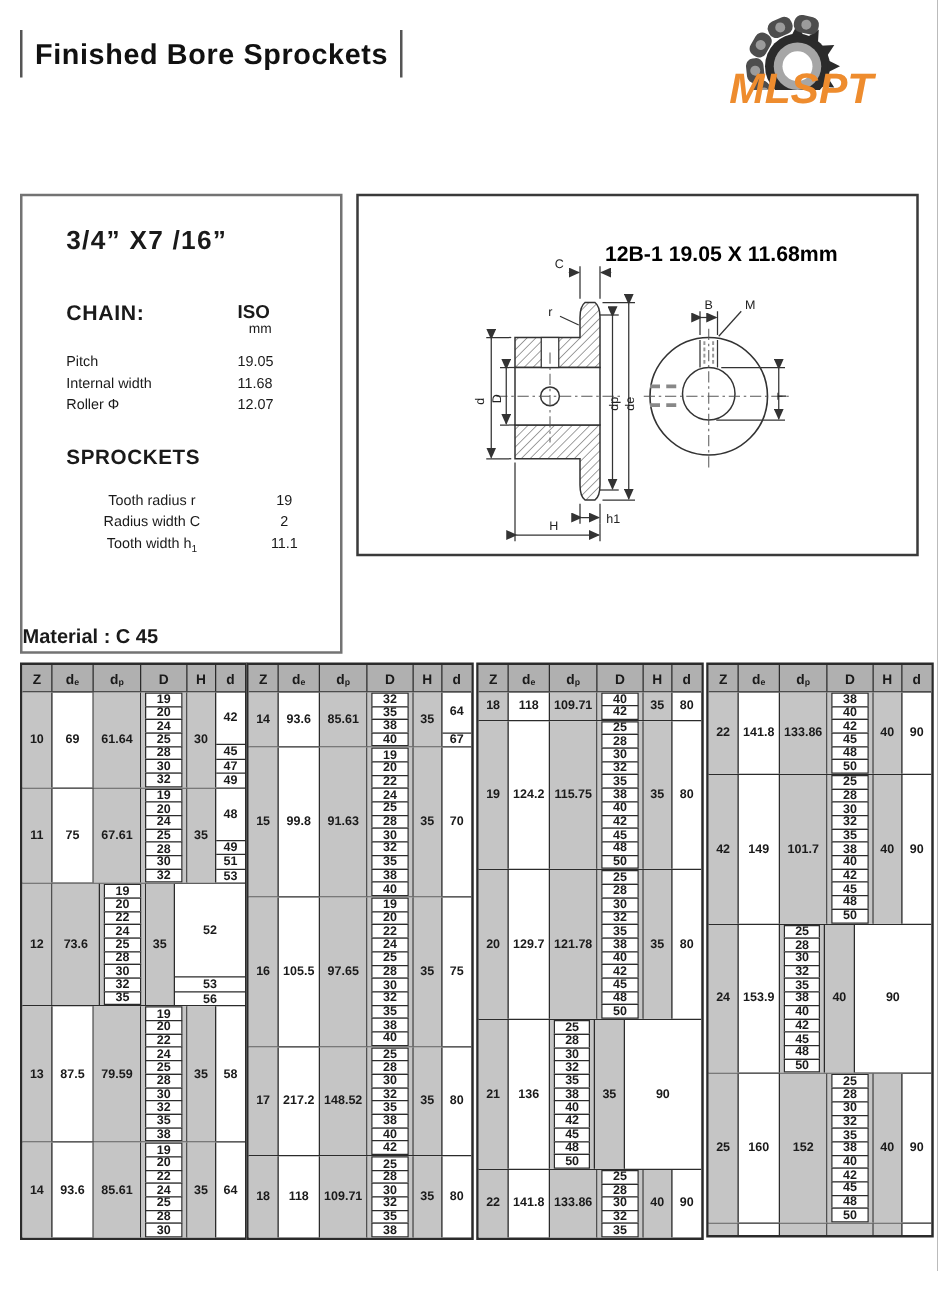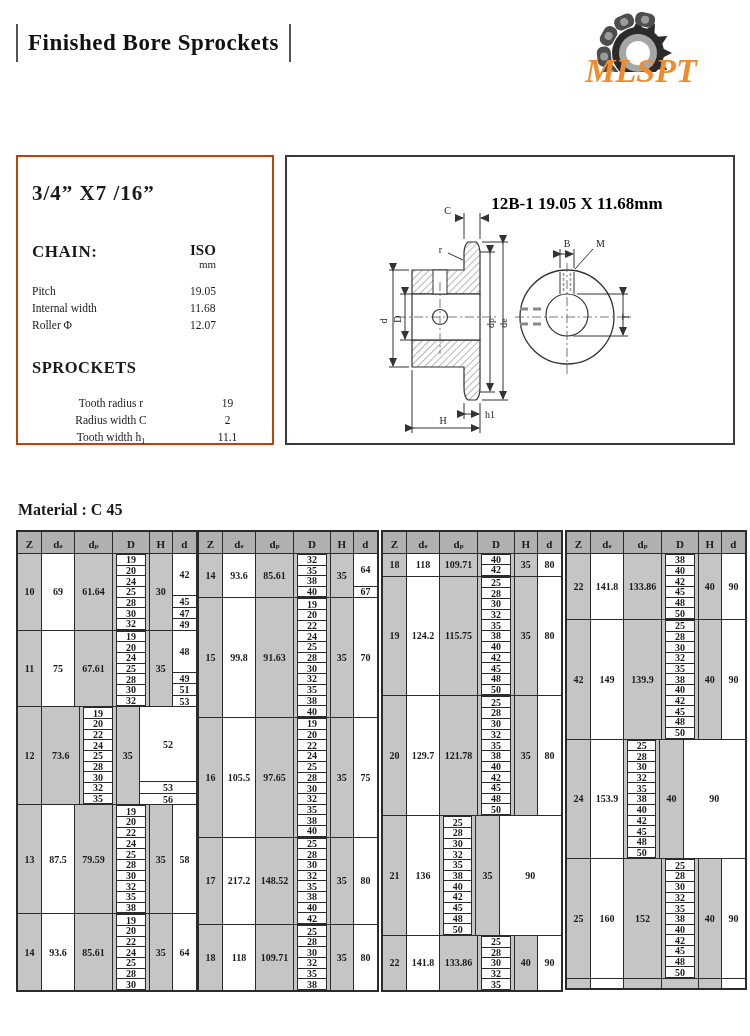--- a/index.html
+++ b/index.html
@@ -1,30 +1,30 @@
 <!DOCTYPE html>
 <html><head>
 <meta charset="utf-8">
 <style>
   html,body{margin:0;padding:0;background:#888;}
   .page{position:relative;width:750px;height:1036px;background:#fff;margin:0 auto;
-        font-family:Liberation Serif, serif;color:#1a1a1a;overflow:hidden;}
+        font-family:Liberation Sans, sans-serif;color:#1a1a1a;overflow:hidden;}
 
   
   .title-row{position:absolute;left:16px;top:24px;display:flex;align-items:center;gap:10px;}
   .vbar{width:2px;height:38px;background:#555;}
   .page-title{font-size:23px;font-weight:bold;letter-spacing:.5px;color:#111;white-space:nowrap;}
   .logo{position:absolute;left:562px;top:6px;width:160px;height:96px;}
   .logo svg{position:absolute;left:0;top:0;}
   .logo-text{position:absolute;left:0;top:46px;width:158px;text-align:center;
              font-size:34px;font-weight:bold;font-style:italic;letter-spacing:0;}
 
   
-  .spec-box{position:absolute;left:16px;top:155px;width:258px;height:290px;
-            border:2px solid #c2410c;box-sizing:border-box;padding:20px 20px 0 14px;}
+  .spec-box{position:absolute;left:16px;top:155px;width:258px;height:368px;
+            border:2px solid #737373;box-sizing:border-box;padding:20px 20px 0 35px;}
   .spec-size-title{font-size:21px;font-weight:bold;letter-spacing:1px;margin-top:4px;}
   .chain-head{display:flex;margin-top:36px;align-items:flex-start;}
   .chain-label{flex:1;font-size:17px;font-weight:bold;letter-spacing:.5px;}
   .std-block{width:62px;}
   .std-name{font-size:15px;font-weight:bold;}
   .std-unit{font-size:11px;margin-left:9px;margin-top:-1px;}
   .spec-rows{margin-top:13px;}
   .spec-row{display:flex;font-size:11.5px;line-height:17px;}
   .spec-row .lbl{flex:1;}
   .spec-row .val{width:62px;}
@@ -604,21 +604,21 @@
           <div class="bore">50</div>
         </div>
         <div class="gc c4 gray">40</div>
         <div class="gc c5 dsegcol">
           <div class="dseg" style="flex-grow: 6;">90</div>
         </div>
       </div>
       <div class="group" style="height: 118.8px;">
         <div class="gc c0 gray">42</div>
         <div class="gc c1">149</div>
-        <div class="gc c2 gray">139.9</div>
+        <div class="gc c2 gray">101.7</div>
         <div class="gc c3 gray dcol">
           <div class="bore">25</div>
           <div class="bore">28</div>
           <div class="bore">30</div>
           <div class="bore">32</div>
           <div class="bore">35</div>
           <div class="bore">38</div>
           <div class="bore">40</div>
           <div class="bore">42</div>
           <div class="bore">45</div>

